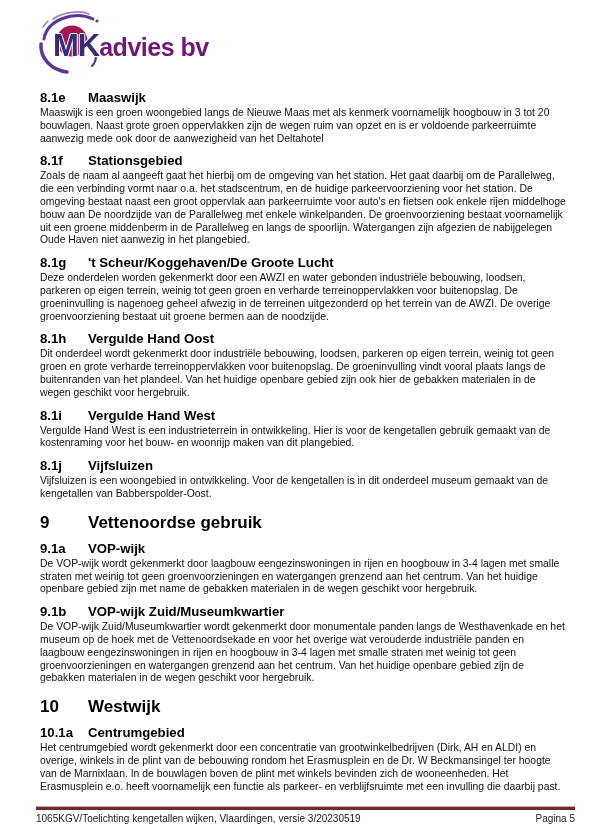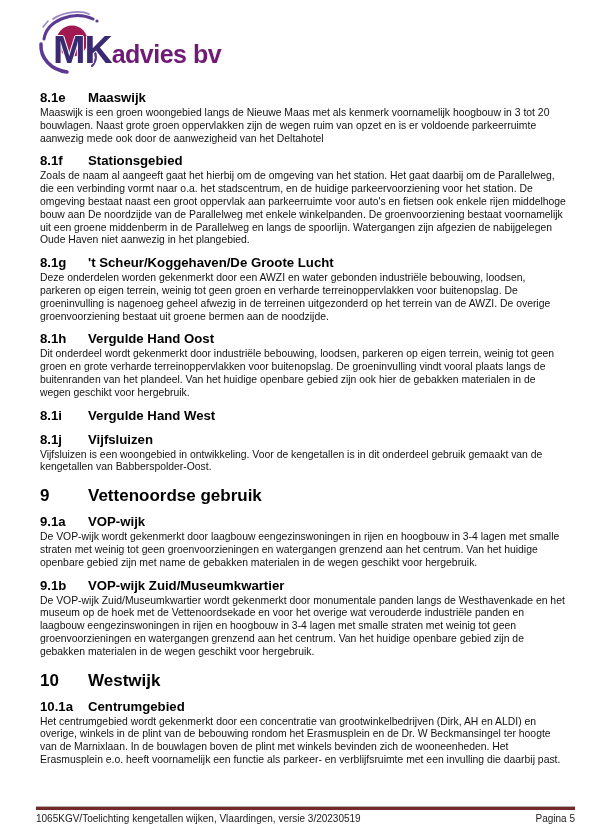--- a/index.html
+++ b/index.html
@@ -12,21 +12,21 @@
     overflow:hidden;
   }
   
   .logo { position:relative; width:190px; height:70px; margin:8px 0 0 36px; }
   .logo svg { position:absolute; left:0; top:0; }
   .logo-text {
     position:absolute; left:17px; top:22px;
     font-weight:bold; white-space:nowrap; line-height:1;
   }
   .logo-mk {
-    font-size:39px; letter-spacing:-1px; color:#3A2A72;
+    font-size:31px; letter-spacing:-1px; color:#3A2A72;
     text-shadow:-1px 0 0 #fff, 1px 0 0 #fff, 0 -1px 0 #fff, 0 1px 0 #fff;
   }
   .logo-rest { font-size:25px; letter-spacing:-0.5px; color:#701a75; }
   
   .content { margin:12px 38px 16px 40px; }
   .sec-head {
     font-size:13.2px; line-height:16px; font-weight:bold;
     margin:8px 0 1px 0; color:#000;
   }
   .sec.chapter .sec-head { font-size:17px; line-height:21px; margin:11px 0 3px 0; }
@@ -89,27 +89,28 @@
     <h2 class="sec-head">
       <span class="sec-num">8.1h</span><span class="sec-title">Vergulde Hand Oost</span>
     </h2>
     <p class="sec-body">Dit onderdeel wordt gekenmerkt door industriële bebouwing, loodsen, parkeren op eigen terrein, weinig tot geen groen en grote verharde terreinoppervlakken voor buitenopslag. De groeninvulling vindt vooral plaats langs de buitenranden van het plandeel. Van het huidige openbare gebied zijn ook hier de gebakken materialen in de wegen geschikt voor hergebruik.</p>
   </section>
 
   <section class="sec sub">
     <h2 class="sec-head">
       <span class="sec-num">8.1i</span><span class="sec-title">Vergulde Hand West</span>
     </h2>
+    <p class="sec-body">Vergulde Hand West is een industrieterrein in ontwikkeling. Hier is voor de kengetallen gebruik gemaakt van de kostenraming voor het bouw- en woonrijp maken van dit plangebied.</p>
   </section>
 
   <section class="sec sub">
     <h2 class="sec-head">
       <span class="sec-num">8.1j</span><span class="sec-title">Vijfsluizen</span>
     </h2>
-    <p class="sec-body">Vijfsluizen is een woongebied in ontwikkeling. Voor de kengetallen is in dit onderdeel gebruik gemaakt van de kengetallen van Babberspolder-Oost.</p>
+    <p class="sec-body">Vijfsluizen is een woongebied in ontwikkeling. Voor de kengetallen is in dit onderdeel museum gemaakt van de kengetallen van Babberspolder-Oost.</p>
   </section>
 
   <section class="sec chapter">
     <h2 class="sec-head">
       <span class="sec-num">9</span><span class="sec-title">Vettenoordse gebruik</span>
     </h2>
 
   </section>
 
   <section class="sec sub">

